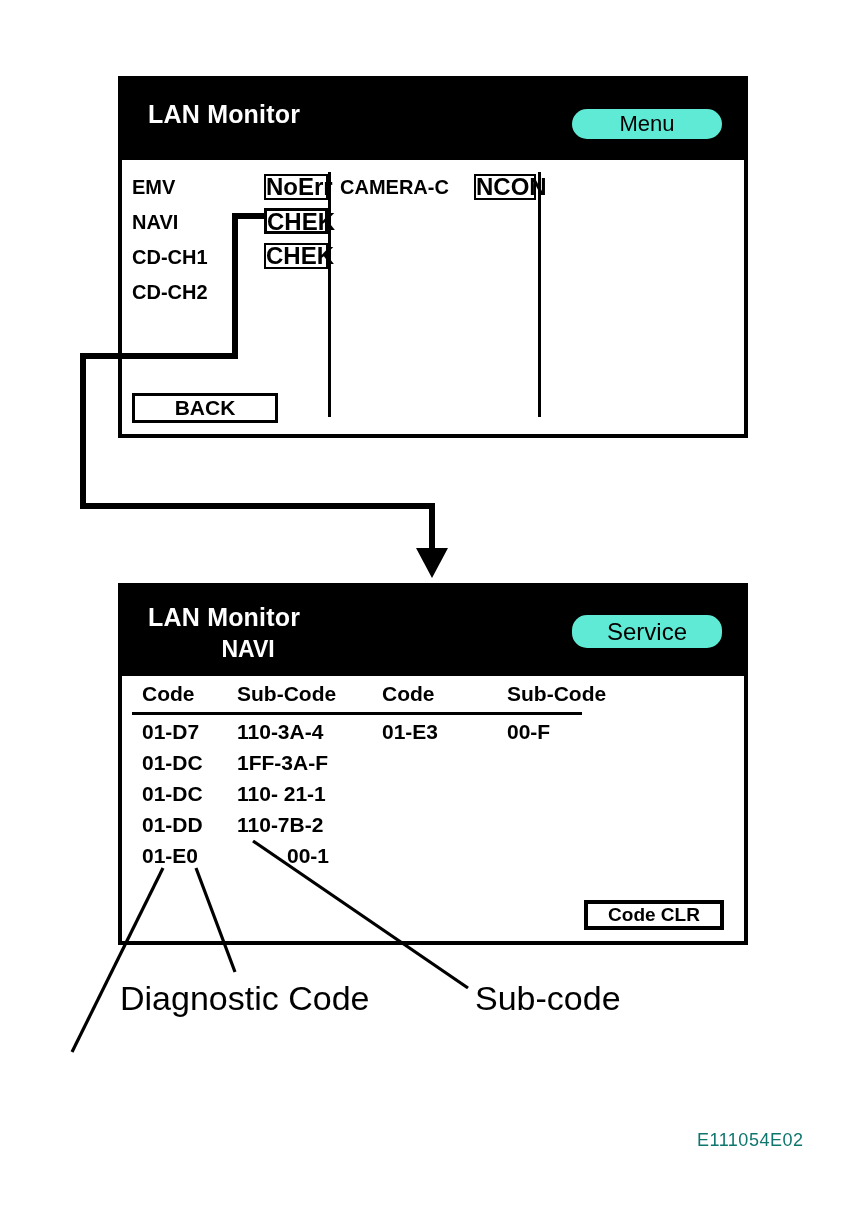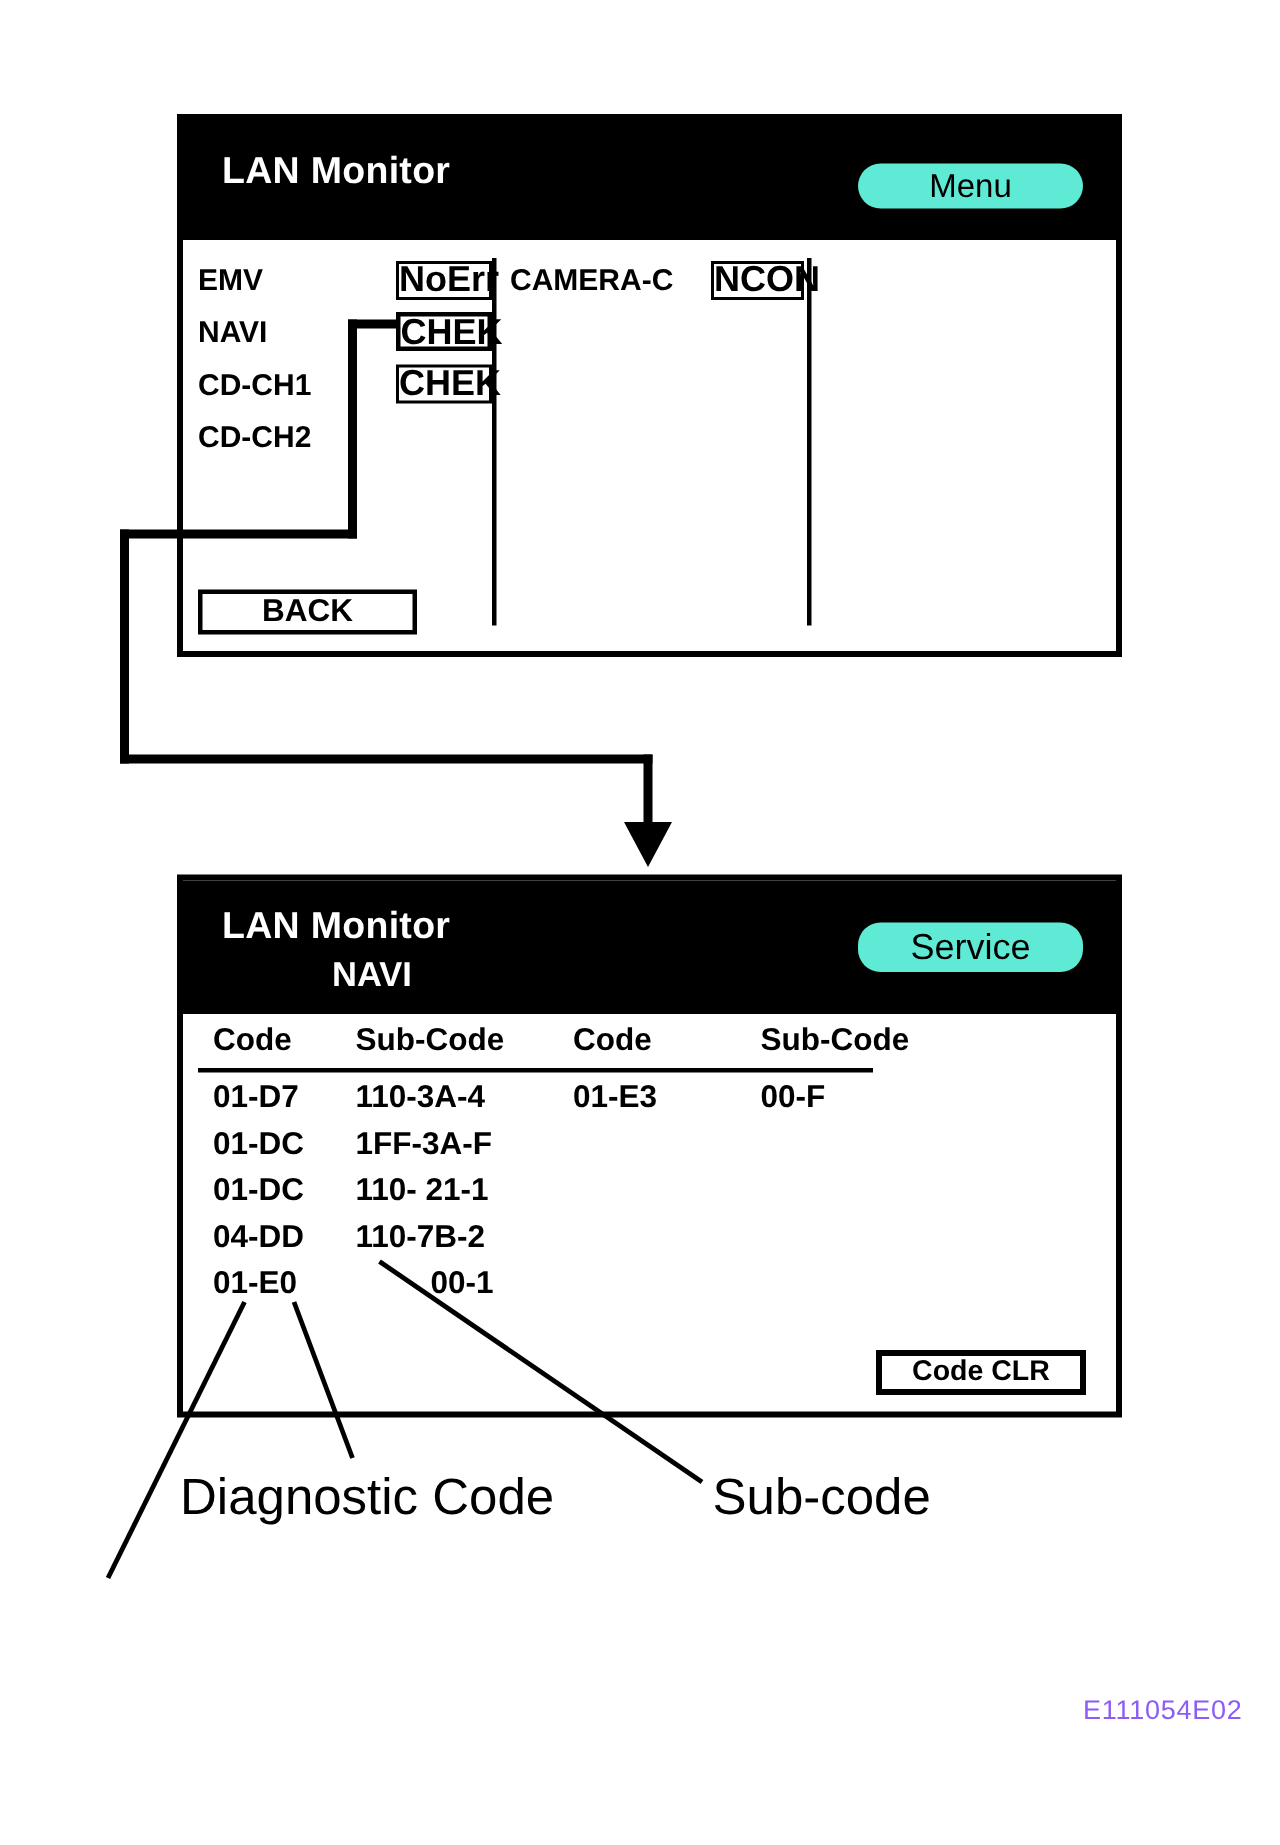--- a/index.html
+++ b/index.html
@@ -165,22 +165,22 @@
     color:#000;
     white-space:nowrap;
     font-family:"Liberation Sans", sans-serif;
   }
   #callout-diagnostic{left:120px;top:979px;}
   #callout-subcode{left:475px;top:979px;}
   #callout-logical{left:34px;top:1062px;}
 
   #figref{
     position:absolute;
-    left:722px;top:1130px;
-    font-size:18px;color:#8b5cf6;
+    left:697px;top:1130px;
+    font-size:18px;color:#0f766e;
     letter-spacing:.5px;
     white-space:nowrap;
   }
 </style>
 </head>
 <body>
 
 <div class="stage">
 
   <div class="screen" id="panel1">
@@ -243,21 +243,21 @@
       <span class="c-code1">01-DC</span>
       <span class="c-sub1">1FF-3A-F</span>
     </div>
 
     <div class="tbl-row" style="left:10px;top:195px;width:600px;">
       <span class="c-code1">01-DC</span>
       <span class="c-sub1">110- 21-1</span>
     </div>
 
     <div class="tbl-row" style="left:10px;top:226px;width:600px;">
-      <span class="c-code1">04-DD</span>
+      <span class="c-code1">01-DD</span>
       <span class="c-sub1">110-7B-2</span>
     </div>
 
     <div class="tbl-row" style="left:10px;top:257px;width:600px;">
       <span class="c-code1">01-E0</span>
       <span style="left:155px;">00-1</span>
     </div>
 
     <div id="code-clr">Code CLR</div>
   </div>

